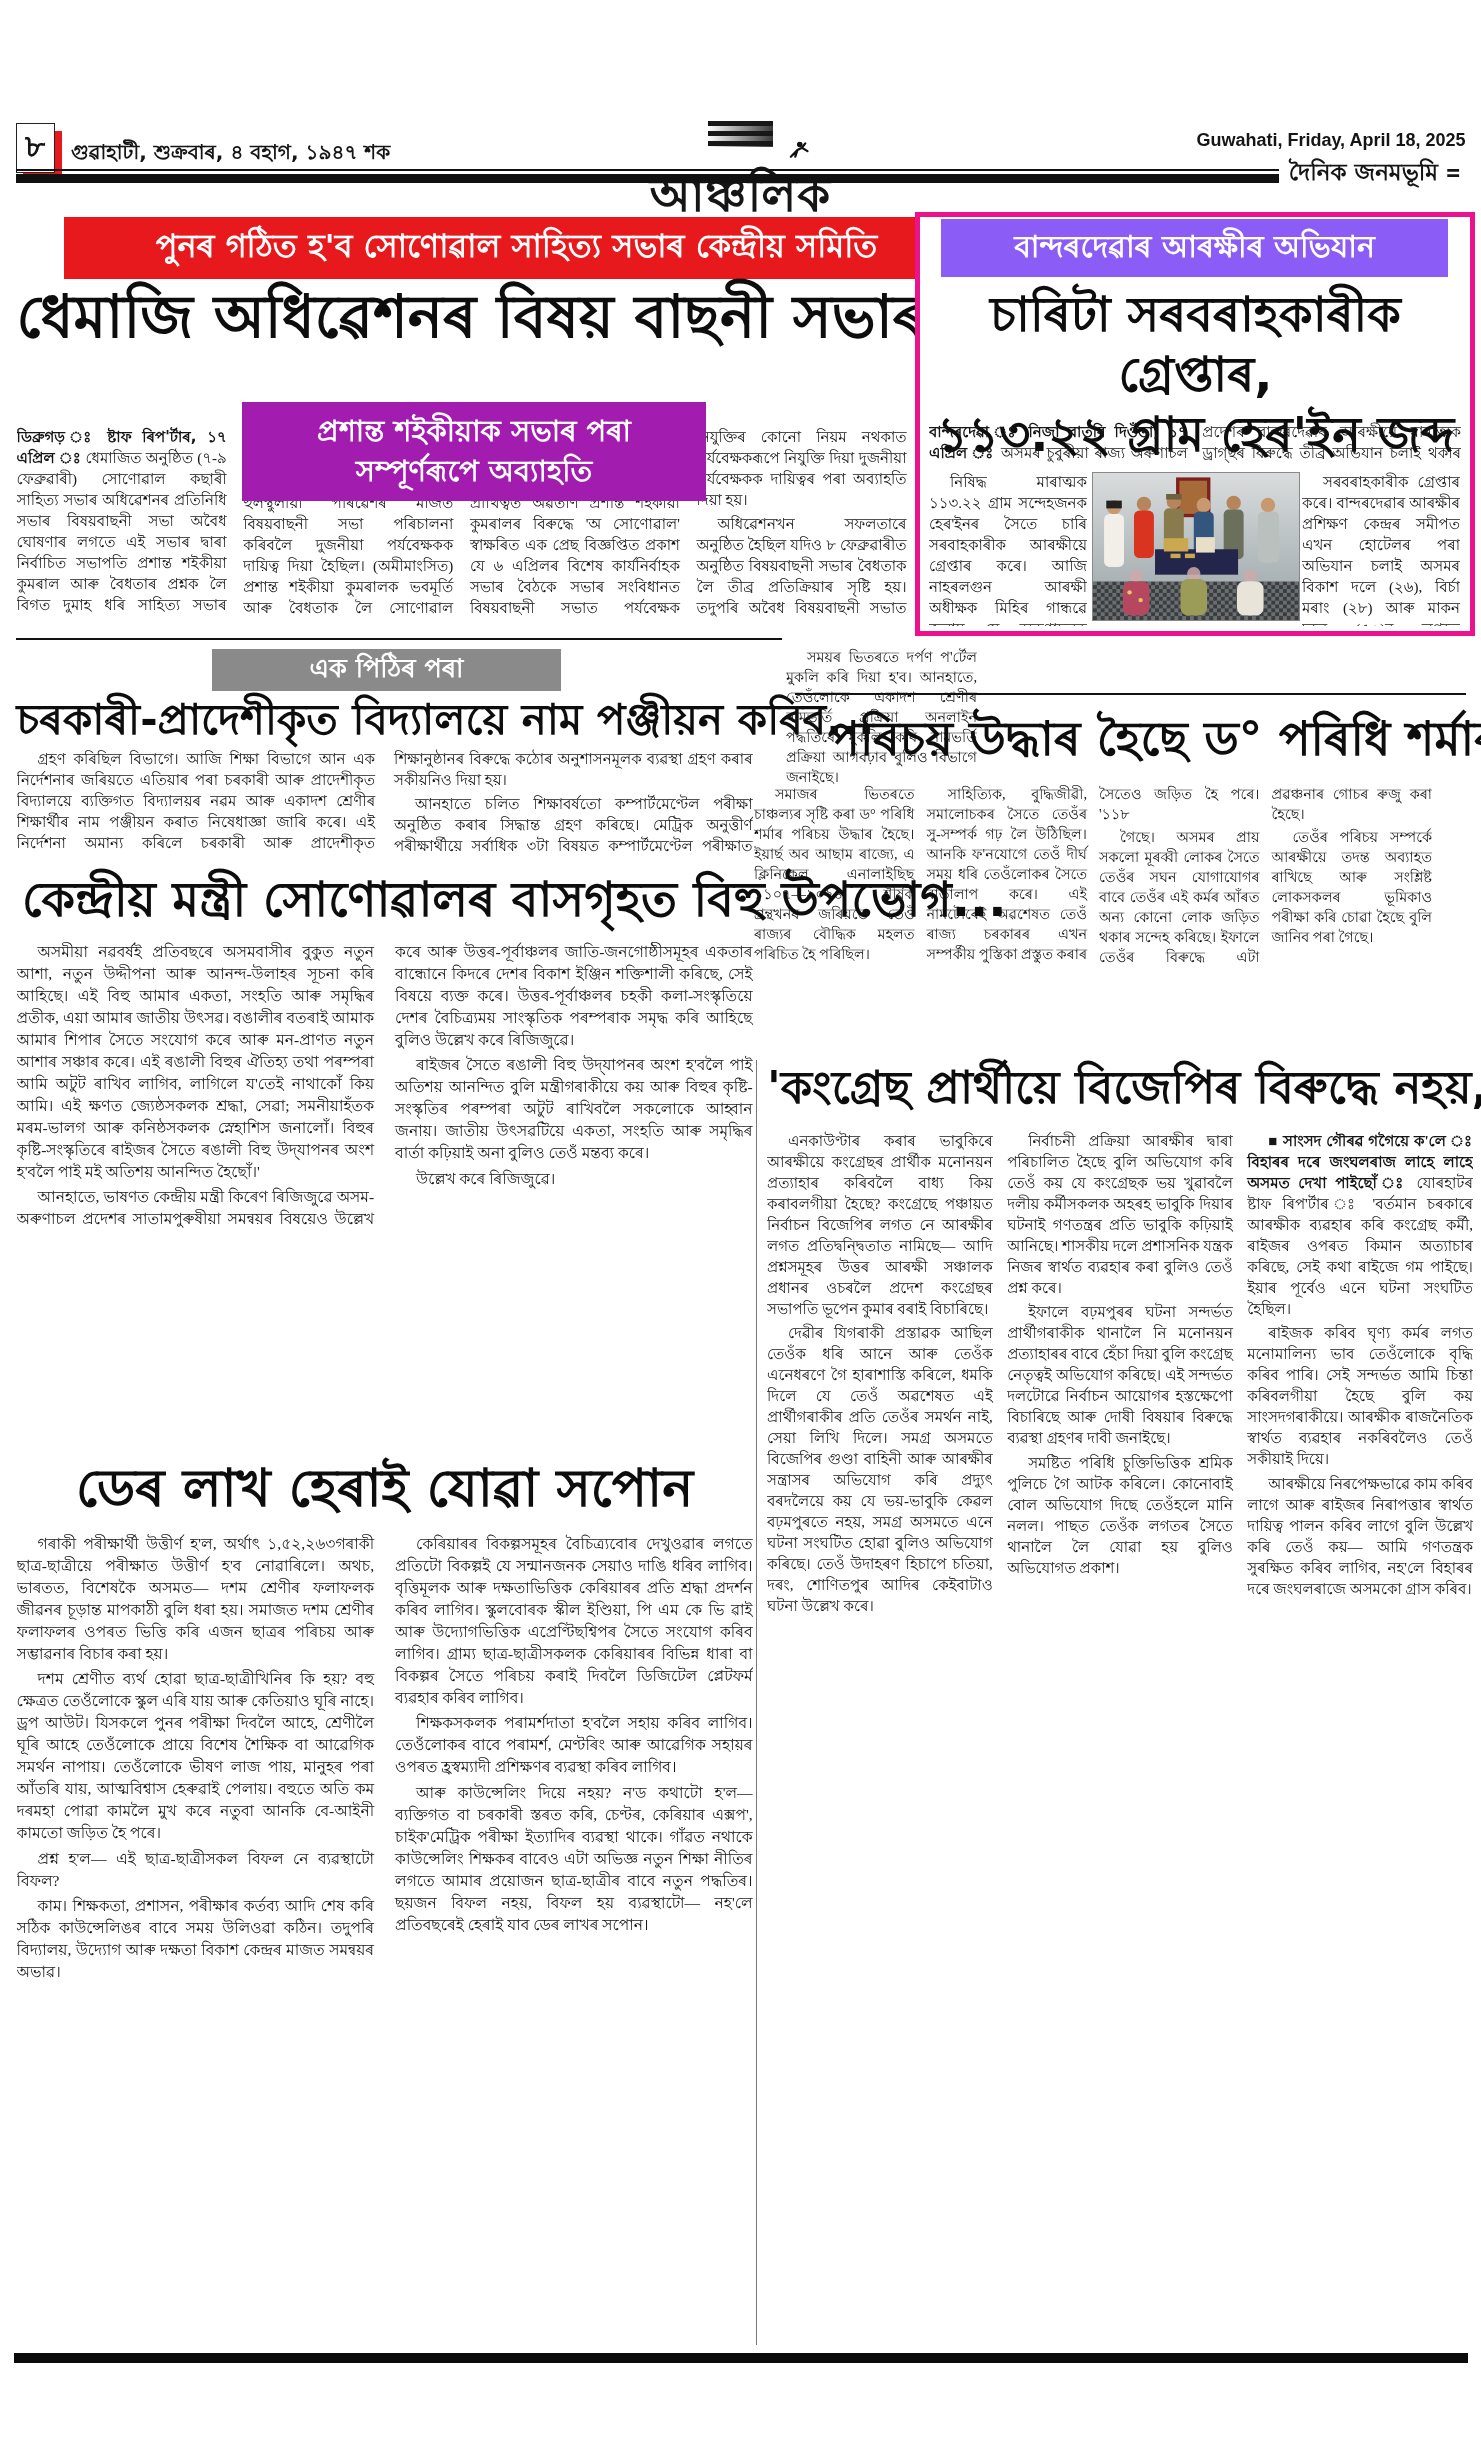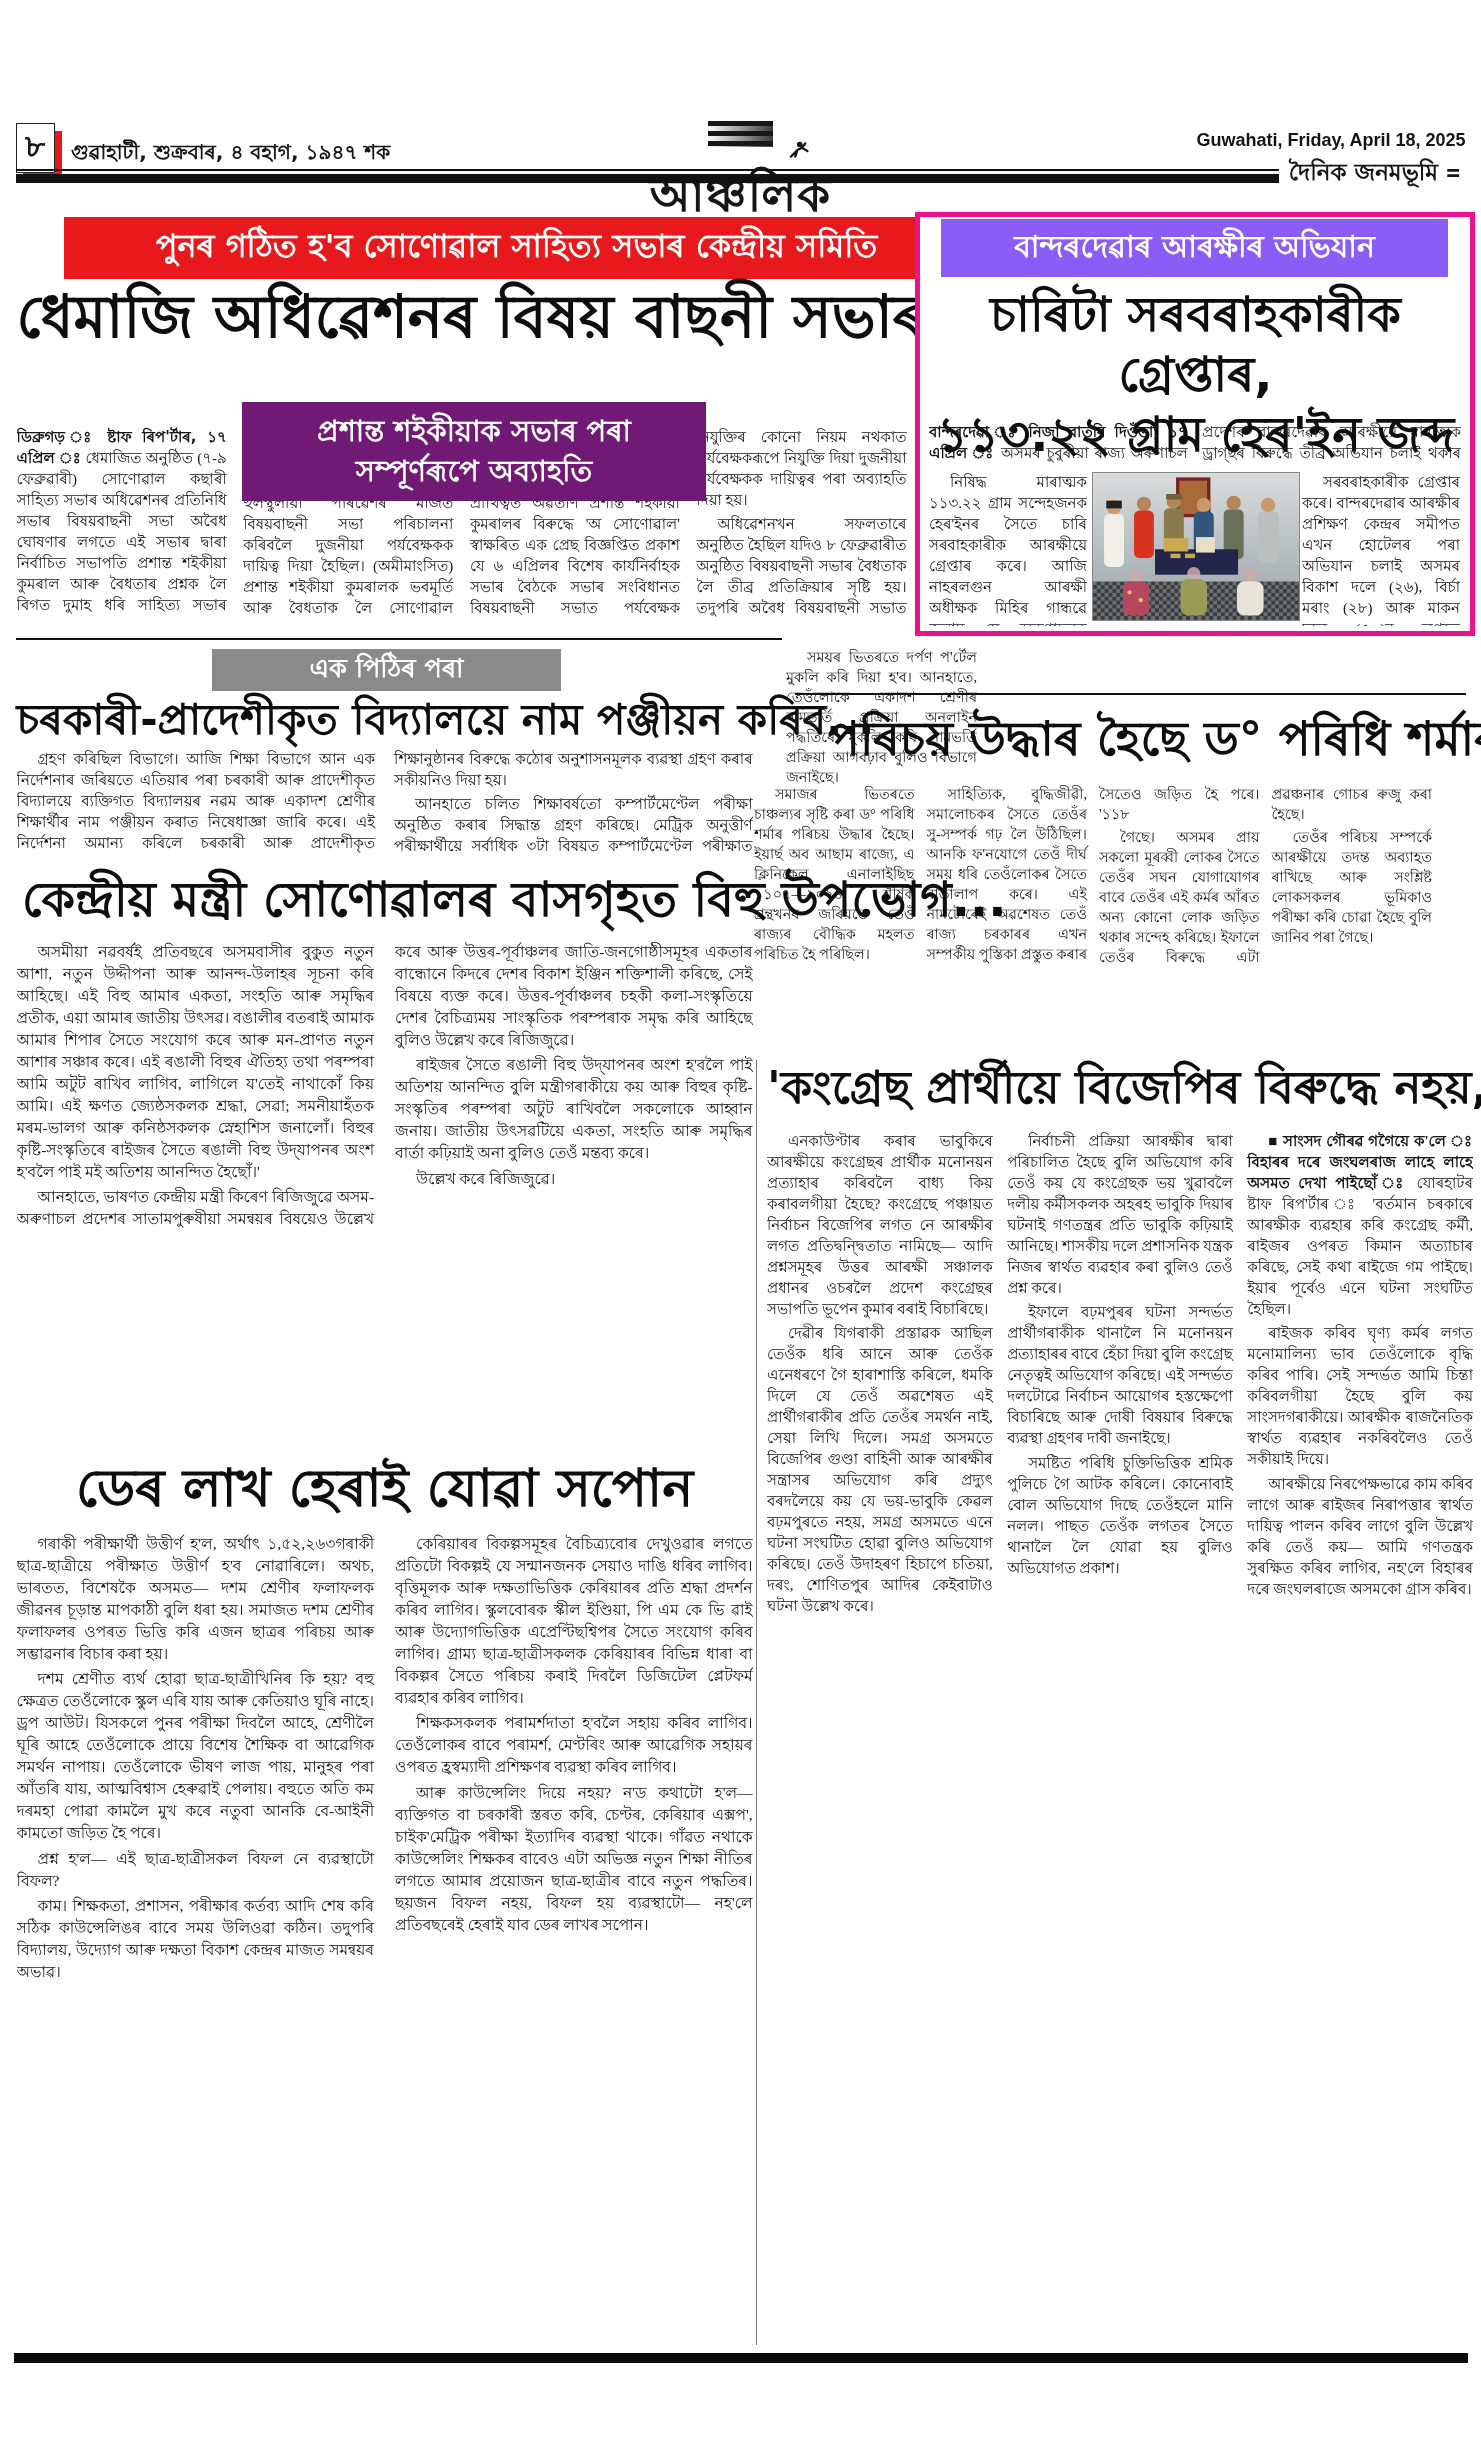--- a/index.html
+++ b/index.html
@@ -34,21 +34,21 @@
   .headline{position:absolute;font-weight:bold;color:#0d0d0d;text-align:center;
             font-family:"DejaVu Sans",sans-serif;line-height:1.08;}
   .bodytext{position:absolute;font-size:15px;line-height:21px;text-align:justify;overflow:hidden;}
   .bodytext p{margin:0 0 3.3px 0;text-indent:21px;}
   .bodytext p.first{text-indent:0;}
   strong.dl{font-family:"DejaVu Sans",sans-serif;}
   
   .a1-kicker{left:64px;top:217px;width:905px;height:62px;background:#e8191d;font-size:32px;}
   .a1-head{left:16.6px;top:285px;width:890px;font-size:59px;white-space:nowrap;}
   .a1-body{left:16.6px;top:427px;width:890px;height:200px;column-count:4;column-gap:16.6px;}
-  .a1-highlight{position:absolute;left:242px;top:402px;width:464px;height:99px;background:#701a75;
+  .a1-highlight{position:absolute;left:242px;top:402px;width:464px;height:99px;background:#a21caf;
       color:#fff;font-weight:bold;font-size:29px;text-align:center;line-height:1.35;z-index:2;
       font-family:"DejaVu Sans",sans-serif;display:flex;align-items:center;justify-content:center;padding:2.2px 8.9px;box-sizing:border-box;}
   
   .a2-frame{position:absolute;left:915px;top:212px;width:560px;height:424px;box-sizing:border-box;
             border:5px solid #ec118c;background:#fff;}
   .a2-kicker{left:941px;top:219px;width:507px;height:58px;background:#8b5cf6;font-size:30px;}
   .a2-head{left:924px;top:284px;width:543px;font-size:48px;line-height:1.25;}
   .a2-strip{left:929px;top:422px;width:532px;height:49px;column-count:2;column-gap:14.4px;}
   .a2-left{left:929px;top:472px;width:158px;height:154px;}
   .a2-right{left:1302px;top:472px;width:158px;height:154px;}

